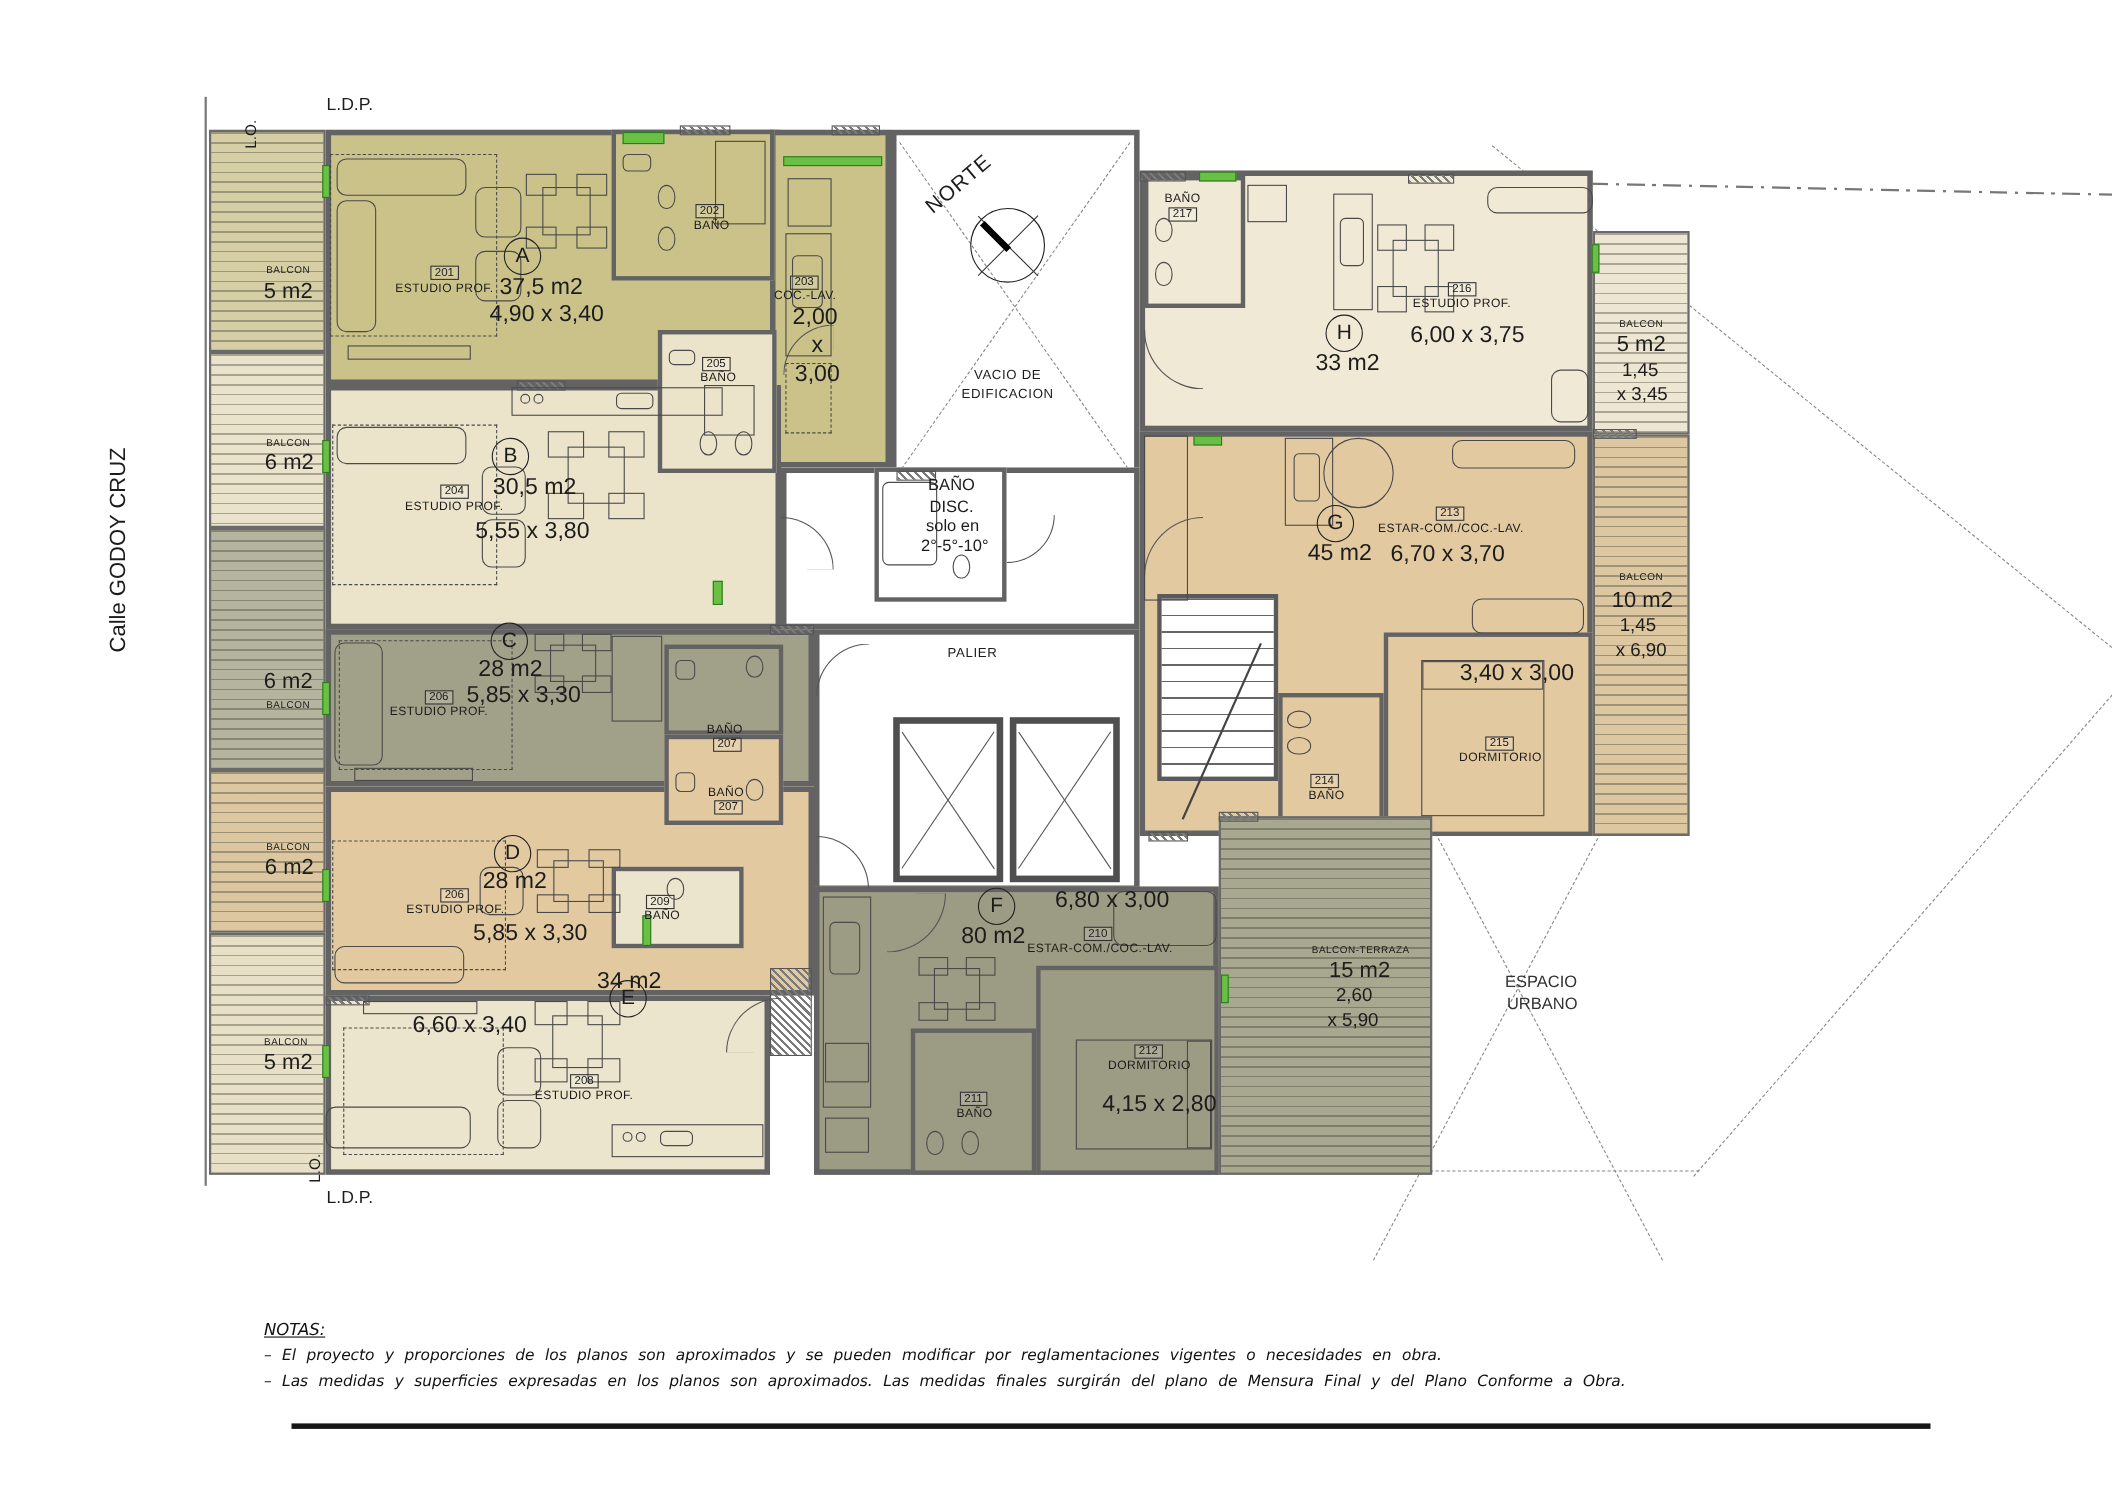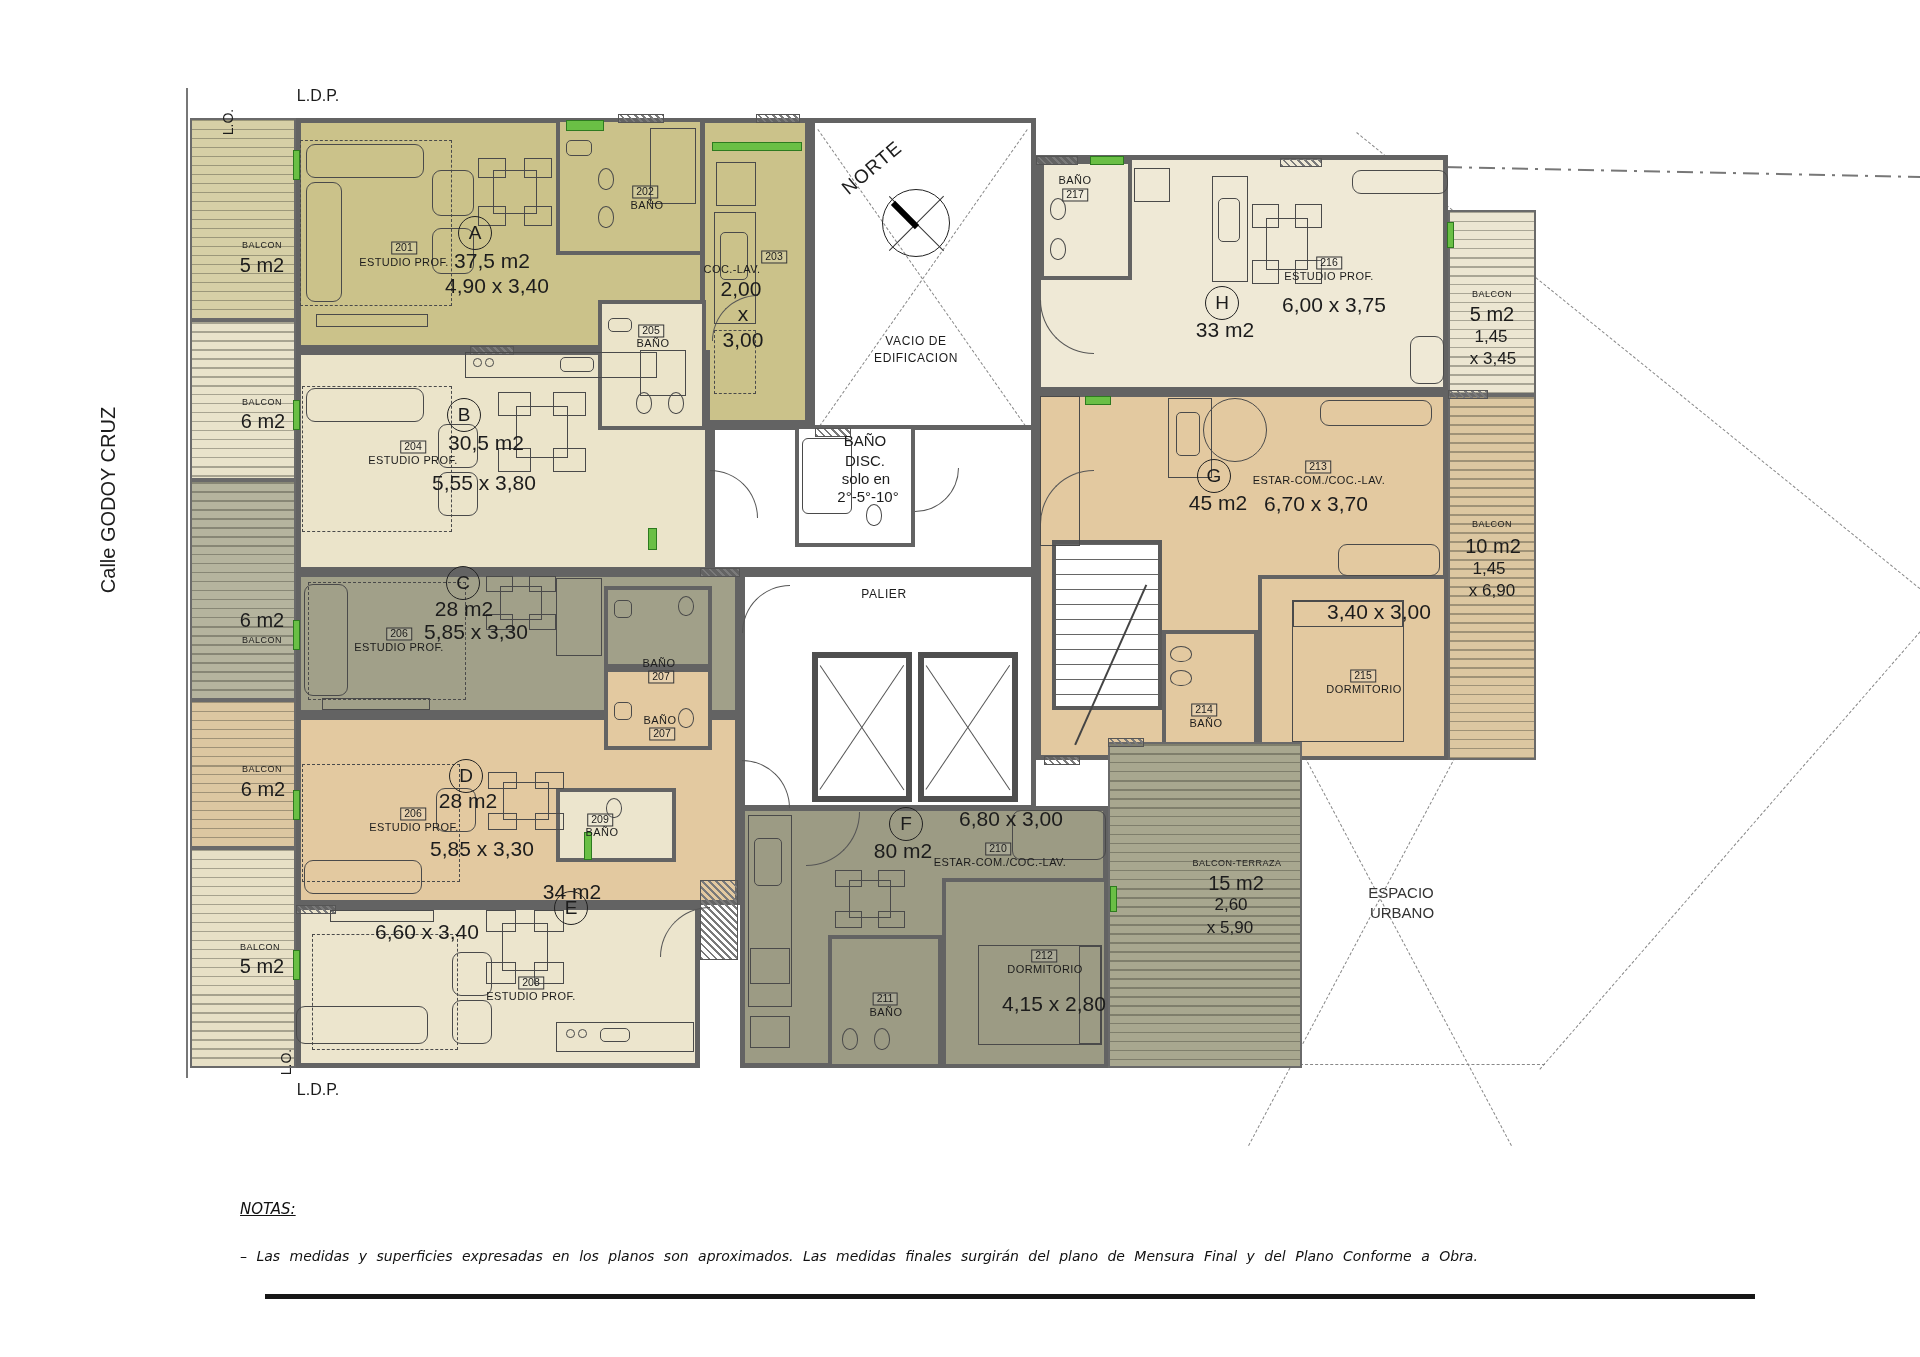--- a/index.html
+++ b/index.html
@@ -304,21 +304,21 @@
   <div class="lbl rot90" style="left:286px;top:1062px;font-size:14px">L.O.</div>
   <div class="lbl" style="left:318px;top:1090px;font-size:16px">L.D.P.</div>
 
   <div class="circ" style="left:475px;top:233px">A</div>
   <div class="lbl f-dim" style="left:492px;top:261px">37,5 m2</div>
   <div class="lbl f-dim" style="left:497px;top:286px">4,90 x 3,40</div>
   <div class="lbl idbox" style="left:404px;top:248px">201</div>
   <div class="lbl f-tiny" style="left:404px;top:263px">ESTUDIO PROF.</div>
   <div class="lbl idbox" style="left:645px;top:192px">202</div>
   <div class="lbl f-tiny" style="left:647px;top:206px">BAÑO</div>
-  <div class="lbl idbox" style="left:774px;top:257px">203</div>
+  <div class="lbl idbox" style="left:731px;top:257px">203</div>
   <div class="lbl f-tiny" style="left:732px;top:270px">COC.-LAV.</div>
   <div class="lbl f-dim" style="left:741px;top:289px">2,00</div>
   <div class="lbl f-dim" style="left:743px;top:314px">x</div>
   <div class="lbl f-dim" style="left:743px;top:340px">3,00</div>
 
   <div class="circ" style="left:464px;top:415px">B</div>
   <div class="lbl f-dim" style="left:486px;top:443px">30,5 m2</div>
   <div class="lbl idbox" style="left:413px;top:447px">204</div>
   <div class="lbl f-tiny" style="left:413px;top:461px">ESTUDIO PROF.</div>
   <div class="lbl f-dim" style="left:484px;top:483px">5,55 x 3,80</div>
@@ -407,16 +407,17 @@
   <div class="lbl f-bal" style="left:1492px;top:525px">BALCON</div>
   <div class="lbl f-balbig" style="left:1493px;top:546px">10 m2</div>
   <div class="lbl f-baldim" style="left:1489px;top:569px">1,45</div>
   <div class="lbl f-baldim" style="left:1492px;top:591px">x 6,90</div>
   <div class="lbl f-bal" style="left:1237px;top:864px">BALCON-TERRAZA</div>
   <div class="lbl f-balbig" style="left:1236px;top:883px">15 m2</div>
   <div class="lbl f-baldim" style="left:1231px;top:905px">2,60</div>
   <div class="lbl f-baldim" style="left:1230px;top:928px">x 5,90</div>
 
   <div class="note" style="left:240px;top:1200px;text-decoration:underline;font-size:15px">NOTAS:</div>
+  <div class="note" style="left:240px;top:1224px">–  El proyecto y proporciones de los planos son aproximados y se pueden modificar por reglamentaciones vigentes o necesidades en obra.</div>
   <div class="note" style="left:240px;top:1248px">–  Las medidas y superficies expresadas en los planos son aproximados. Las medidas finales surgirán del plano de Mensura Final y del Plano Conforme a Obra.</div>
   <div class="abs" style="left:265px;top:1294px;width:1490px;height:5px;background:#161616"></div>
 
 </div>
 
 </body></html>

